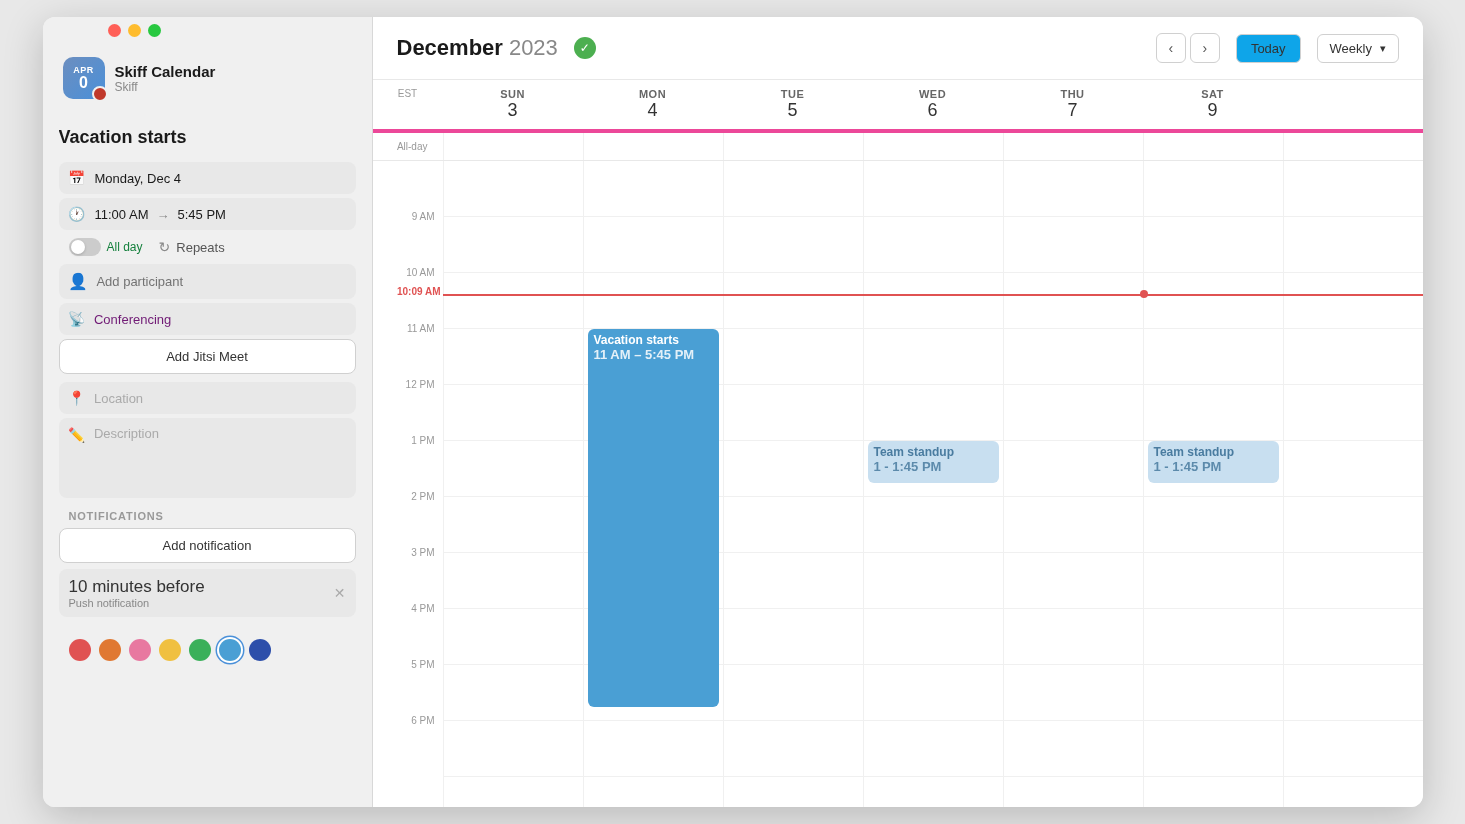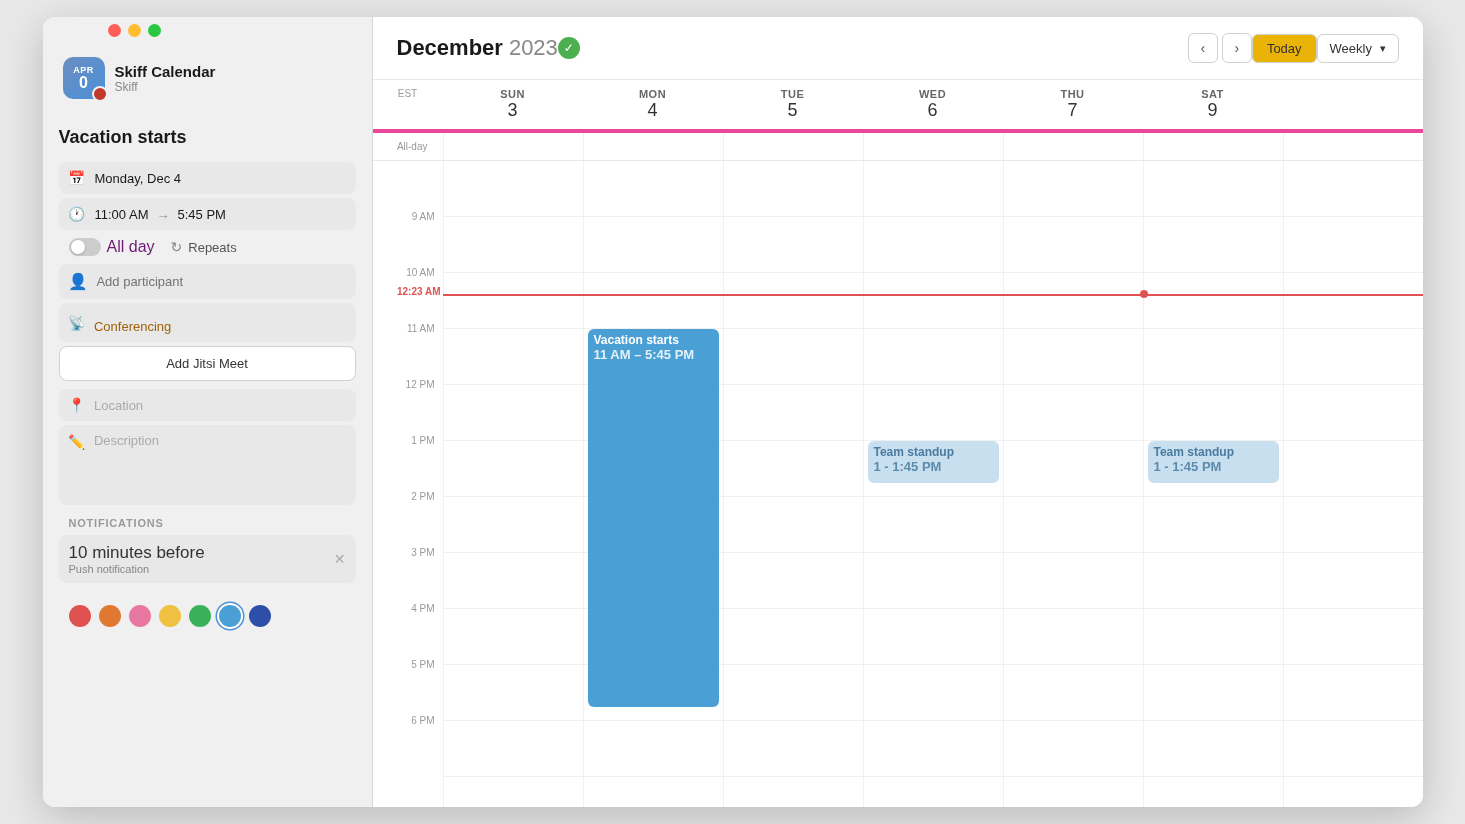--- a/index.html
+++ b/index.html
@@ -153,21 +153,21 @@
       cursor: pointer;
     }
     .toggle-knob {
       width: 14px; height: 14px;
       background: white;
       border-radius: 50%;
       position: absolute;
       top: 2px; left: 2px;
       box-shadow: 0 1px 3px rgba(0,0,0,0.2);
     }
-    .toggle-label { font-size: 16px; color: #701a75; }
+    .toggle-label { font-size: 12px; color: #15803d; }
 
     .repeats-wrapper { display: flex; align-items: center; gap: 6px; cursor: pointer; }
     .repeats-icon { color: #888; font-size: 14px; }
     .repeats-label { font-size: 13px; color: #555; }
 
     .participant-row {
       display: flex;
       align-items: center;
       gap: 8px;
       padding: 8px 10px;
@@ -182,21 +182,21 @@
     .conferencing-row {
       display: flex;
       align-items: center;
       gap: 8px;
       padding: 8px 10px;
       border-radius: 8px;
       background: #e8e8e8;
       margin-bottom: 4px;
     }
     .conf-icon { color: #aaa; font-size: 14px; }
-    .conf-text { font-size: 13px; color: #a16207; margin-top: 8px; }
+    .conf-text { font-size: 13px; color: #701a75; }
 
     .add-jitsi-btn {
       width: 100%;
       padding: 9px;
       background: white;
       border: 1px solid #d0d0d0;
       border-radius: 8px;
       font-size: 13px;
       color: #333;
       cursor: pointer;
@@ -287,20 +287,21 @@
       flex: 1;
       background: white;
       display: flex;
       flex-direction: column;
     }
     .calendar-header {
       display: flex;
       align-items: center;
       padding: 16px 24px;
       border-bottom: 1px solid #e8e8e8;
+      gap: 16px;
     }
     .cal-title {
       font-size: 22px;
       color: #1a1a1a;
       display: flex;
       align-items: baseline;
       gap: 6px;
     }
     .cal-title-month { font-weight: 700; }
     .cal-title-year { font-weight: 300; color: #888; }
@@ -318,21 +319,21 @@
       border-radius: 6px;
       background: white;
       cursor: pointer;
       display: flex; align-items: center; justify-content: center;
       color: #555; font-size: 14px;
     }
     .today-btn {
       padding: 6px 14px;
       border: 1px solid #d0d0d0;
       border-radius: 6px;
-      background: #eab308;
+      background: #0ea5e9;
       font-size: 13px;
       color: #333;
       cursor: pointer;
       font-weight: 500;
     }
     .view-selector {
       display: flex;
       align-items: center;
       gap: 4px;
       padding: 6px 12px;
@@ -529,20 +530,21 @@
 
       
       <div class="description-row">
         <span class="desc-icon">✏️</span>
         <span class="desc-placeholder">Description</span>
       </div>
 
       
       <div class="notifications-section">
         <div class="notifications-label">NOTIFICATIONS</div>
+        <button class="add-notif-btn">Add notification</button>
         <div class="notif-item">
           <div class="notif-text-block">
             <span class="notif-main">10 minutes before</span>
             <span class="notif-sub">Push notification</span>
           </div>
           <span class="notif-close">✕</span>
         </div>
       </div>
 
       
@@ -743,19 +745,19 @@
             <div class="hour-line"></div>
             <div class="hour-line"></div>
             <div class="hour-line"></div>
             <div class="hour-line"></div>
             <div class="hour-line"></div>
             <div class="hour-line"></div>
             <div class="hour-line"></div>
             <div class="hour-line"></div>
             <div class="hour-line"></div>
           </div>
-          <div style="position: absolute; left: 0px; top: 125.467px; width: 68px; text-align: right; font-size: 10px; color: rgb(224, 82, 82); font-weight: 600; pointer-events: none; z-index: 20;">12:23 AM</div>
+          <div style="position: absolute; left: 0px; top: 125.467px; width: 68px; text-align: right; font-size: 10px; color: rgb(224, 82, 82); font-weight: 600; pointer-events: none; z-index: 20;">10:09 AM</div>
           <div style="position: absolute; top: 133.467px; left: 70px; right: 0px; height: 1.5px; background: rgb(224, 82, 82); z-index: 15; pointer-events: none;"></div>
         </div>
     </div>
 
   </div>
 </div>
 
 </body></html>

